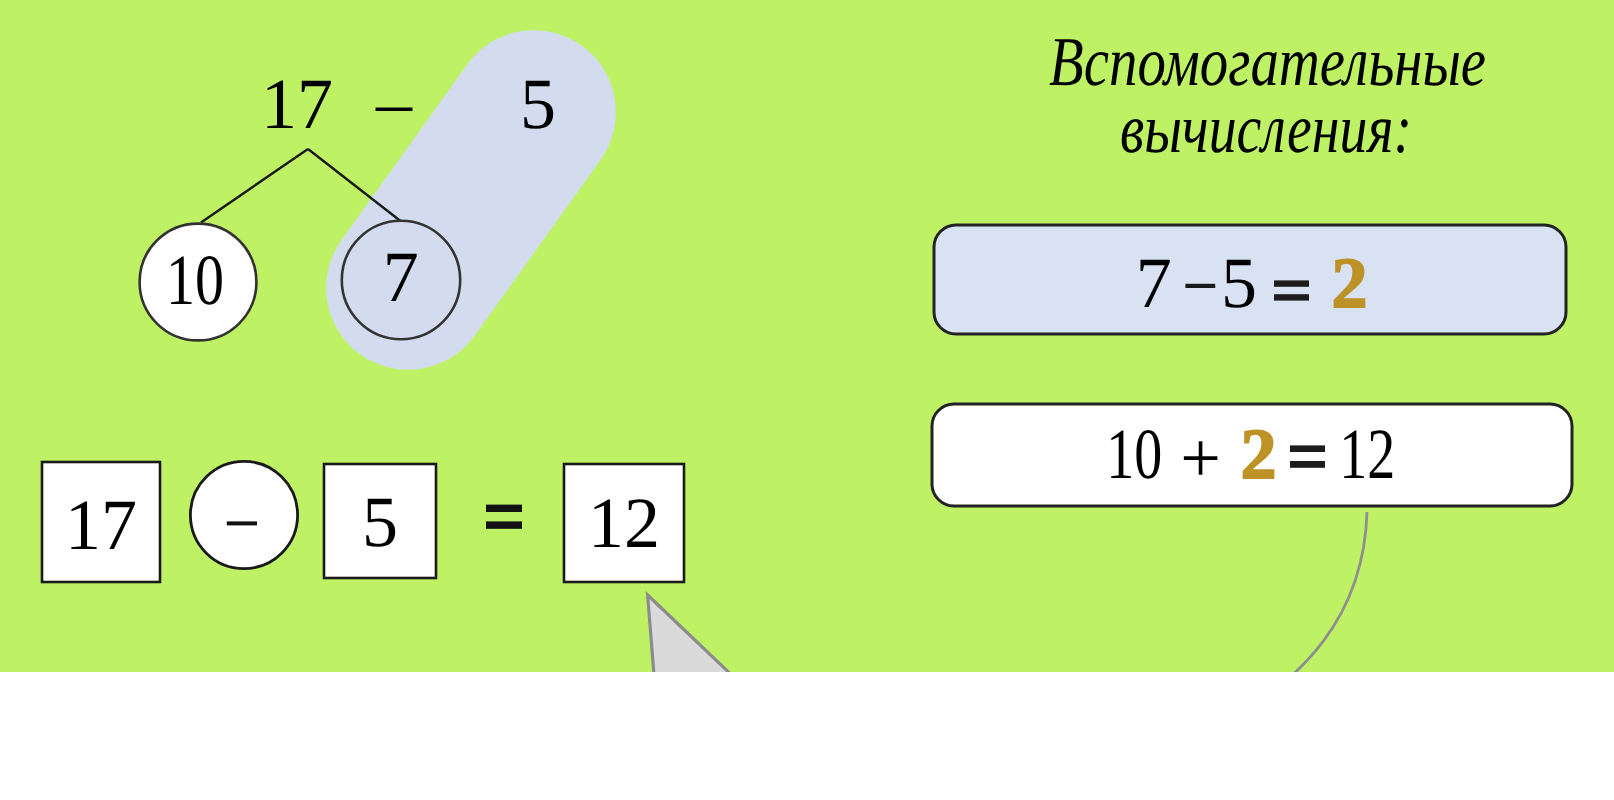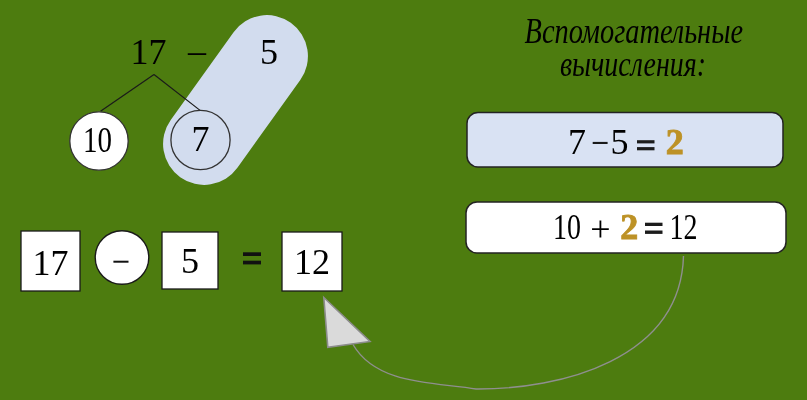--- a/index.html
+++ b/index.html
@@ -1,16 +1,16 @@
 <!DOCTYPE html>
 <html><head>
 <meta charset="utf-8">
 <style>
   html,body{margin:0;padding:0;background:#ffffff;}
-  #stage{position:relative;width:807px;height:400px;background:#4d7c0f;overflow:hidden;}
+  #stage{position:relative;width:807px;height:336px;background:#bef264;overflow:hidden;}
   svg{display:block;}
   text{font-family:"Liberation Serif", serif;fill:#000000;}
 </style>
 </head>
 <body>
 <div id="stage">
 <svg width="807" height="400" viewBox="0 0 807 400">
 
   <rect x="194.5" y="5" width="82" height="190" rx="41" ry="41" fill="#d2dcee" transform="rotate(35.6 235.5 100)"></rect>
 

